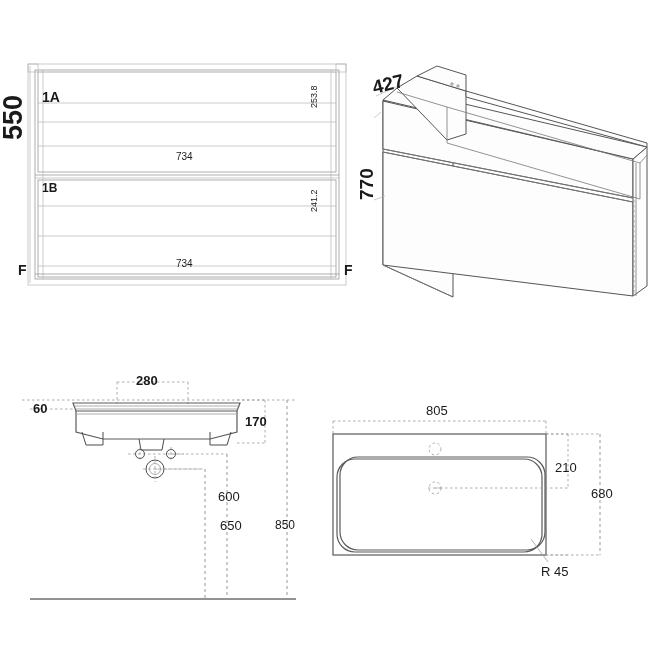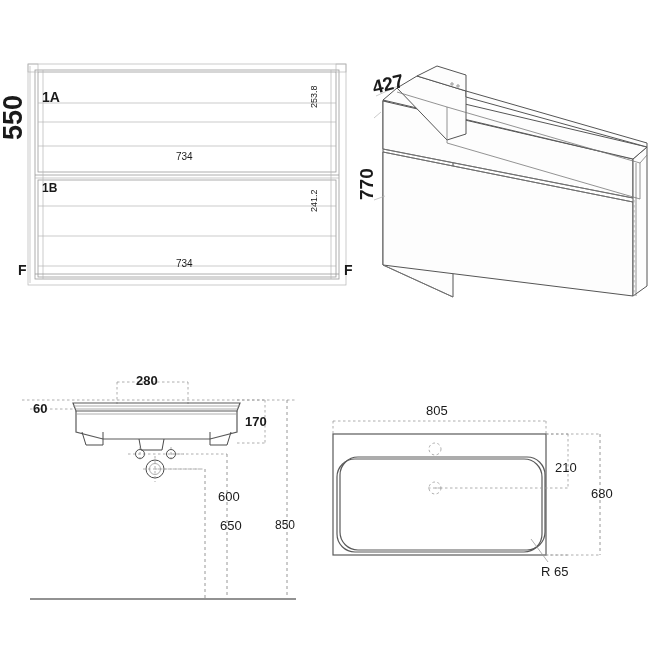--- a/index.html
+++ b/index.html
@@ -233,15 +233,15 @@
   <div class="lbl" style="left:220px; top:519px; font-size:13px;">650</div>
 
   <div class="lbl" style="left:275px; top:519px; font-size:12px;">850</div>
 
   <div class="lbl" style="left:426px; top:404px; font-size:13px;">805</div>
 
   <div class="lbl" style="left:555px; top:461px; font-size:13px;">210</div>
 
   <div class="lbl" style="left:591px; top:487px; font-size:13px;">680</div>
 
-  <div class="lbl" style="left:541px; top:565px; font-size:13px;">R 65</div>
+  <div class="lbl" style="left:541px; top:565px; font-size:13px;">R 45</div>
 
 </div>
 
 </body></html>

